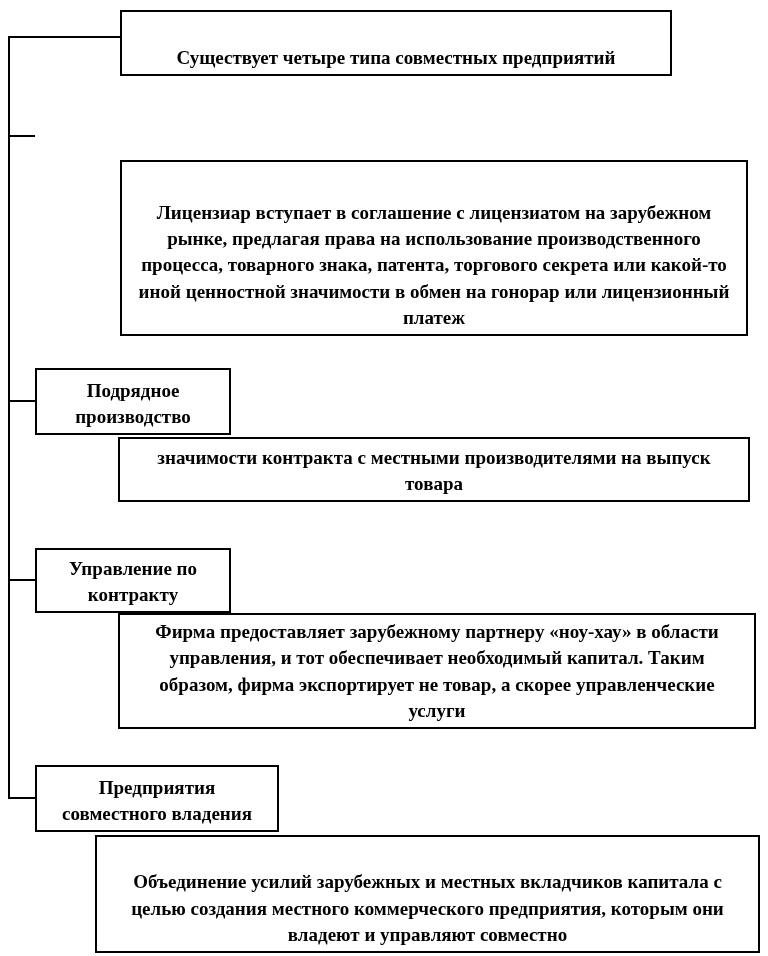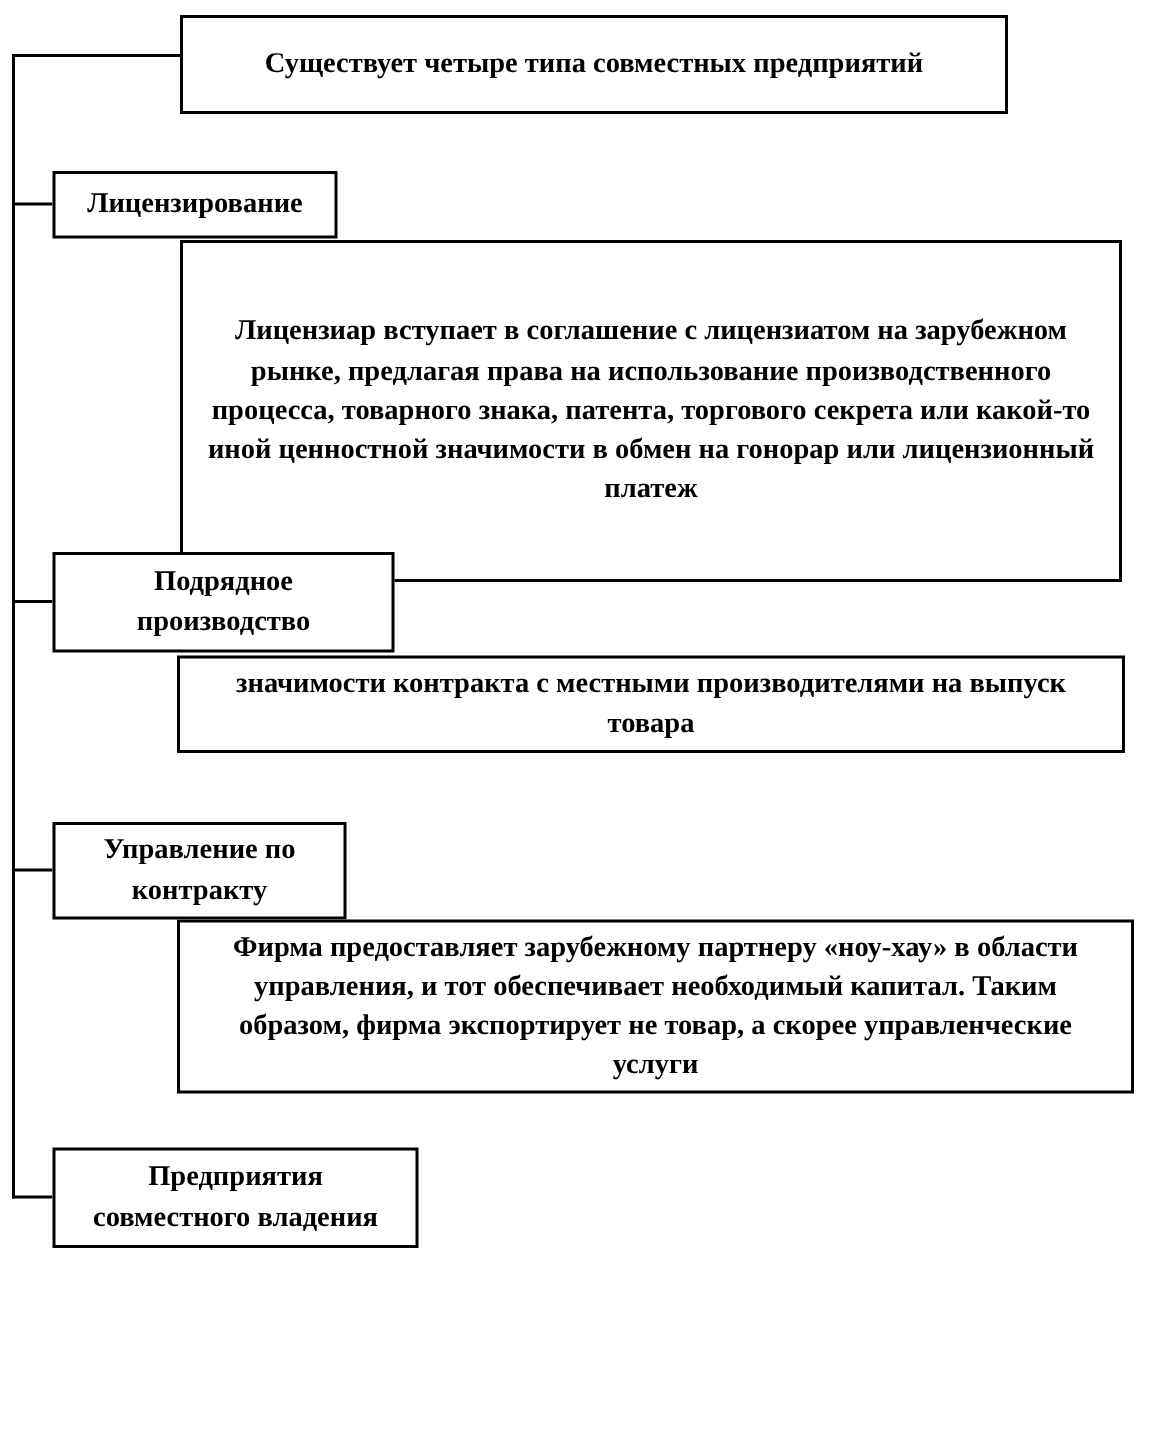--- a/index.html
+++ b/index.html
@@ -15,41 +15,41 @@
     font-family: "Liberation Serif", "DejaVu Serif", serif;
     color: #000000;
     overflow: hidden;
   }
   .box {
     position: absolute;
     box-sizing: border-box;
     border: 2px solid #000000;
     background: #ffffff;
     display: flex;
-    align-items: center;
+    align-items: flex-end;
     justify-content: center;
     text-align: center;
     font-weight: bold;
     font-size: 19px;
     line-height: 1.38;
     padding: 3px 12px;
   }
   .line {
     position: absolute;
     background: #000000;
   }
   
   .title-box   { left: 120px; top: 10px;  width: 552px; height: 66px; }
 
   
   .b1-label    { left: 35px;  top: 114px; width: 190px; height: 45px; }
-  .b1-desc     { left: 120px; top: 160px; width: 628px; height: 228px; }
+  .b1-desc     { left: 120px; top: 160px; width: 628px; height: 176px; }
 
   
-  .b2-label    { left: 35px;  top: 368px; width: 228px; height: 67px; }
+  .b2-label    { left: 35px;  top: 368px; width: 196px; height: 67px; }
   .b2-desc     { left: 118px; top: 437px; width: 632px; height: 65px; }
 
   
   .b3-label    { left: 35px;  top: 548px; width: 196px; height: 65px; }
   .b3-desc     { left: 118px; top: 613px; width: 638px; height: 116px; }
 
   
   .b4-label    { left: 35px;  top: 765px; width: 244px; height: 67px; }
   .b4-desc     { left: 95px;  top: 835px; width: 665px; height: 118px; }
 
@@ -70,23 +70,20 @@
   <div class="line stub-top"></div>
   <div class="line stub-1"></div>
   <div class="line stub-2"></div>
   <div class="line stub-3"></div>
   <div class="line stub-4"></div>
 
   <div class="box title-box">
     <span>Существует четыре типа совместных предприятий</span>
   </div>
 
-  <div class="box b1-label">
-    <span>Лицензирование</span>
-  </div>
   <div class="box b1-desc">
     <span>Лицензиар вступает в соглашение с лицензиатом на зарубежном рынке, предлагая права на использование производственного процесса, товарного знака, патента, торгового секрета или какой-то иной ценностной значимости в обмен на гонорар или лицензионный платеж</span>
   </div>
 
   <div class="box b2-label">
     <span>Подрядное производство</span>
   </div>
   <div class="box b2-desc">
     <span>значимости контракта с местными производителями на выпуск товара</span>
   </div>
@@ -94,14 +91,17 @@
   <div class="box b3-label">
     <span>Управление по контракту</span>
   </div>
   <div class="box b3-desc">
     <span>Фирма предоставляет зарубежному партнеру «ноу-хау» в области управления, и тот обеспечивает необходимый капитал. Таким образом, фирма экспортирует не товар, а скорее управленческие услуги</span>
   </div>
 
   <div class="box b4-label">
     <span>Предприятия совместного владения</span>
   </div>
+  <div class="box b4-desc">
+    <span>Объединение усилий зарубежных и местных вкладчиков капитала с целью создания местного коммерческого предприятия, которым они владеют и управляют совместно</span>
+  </div>
 
 </div>
 
 </body></html>

